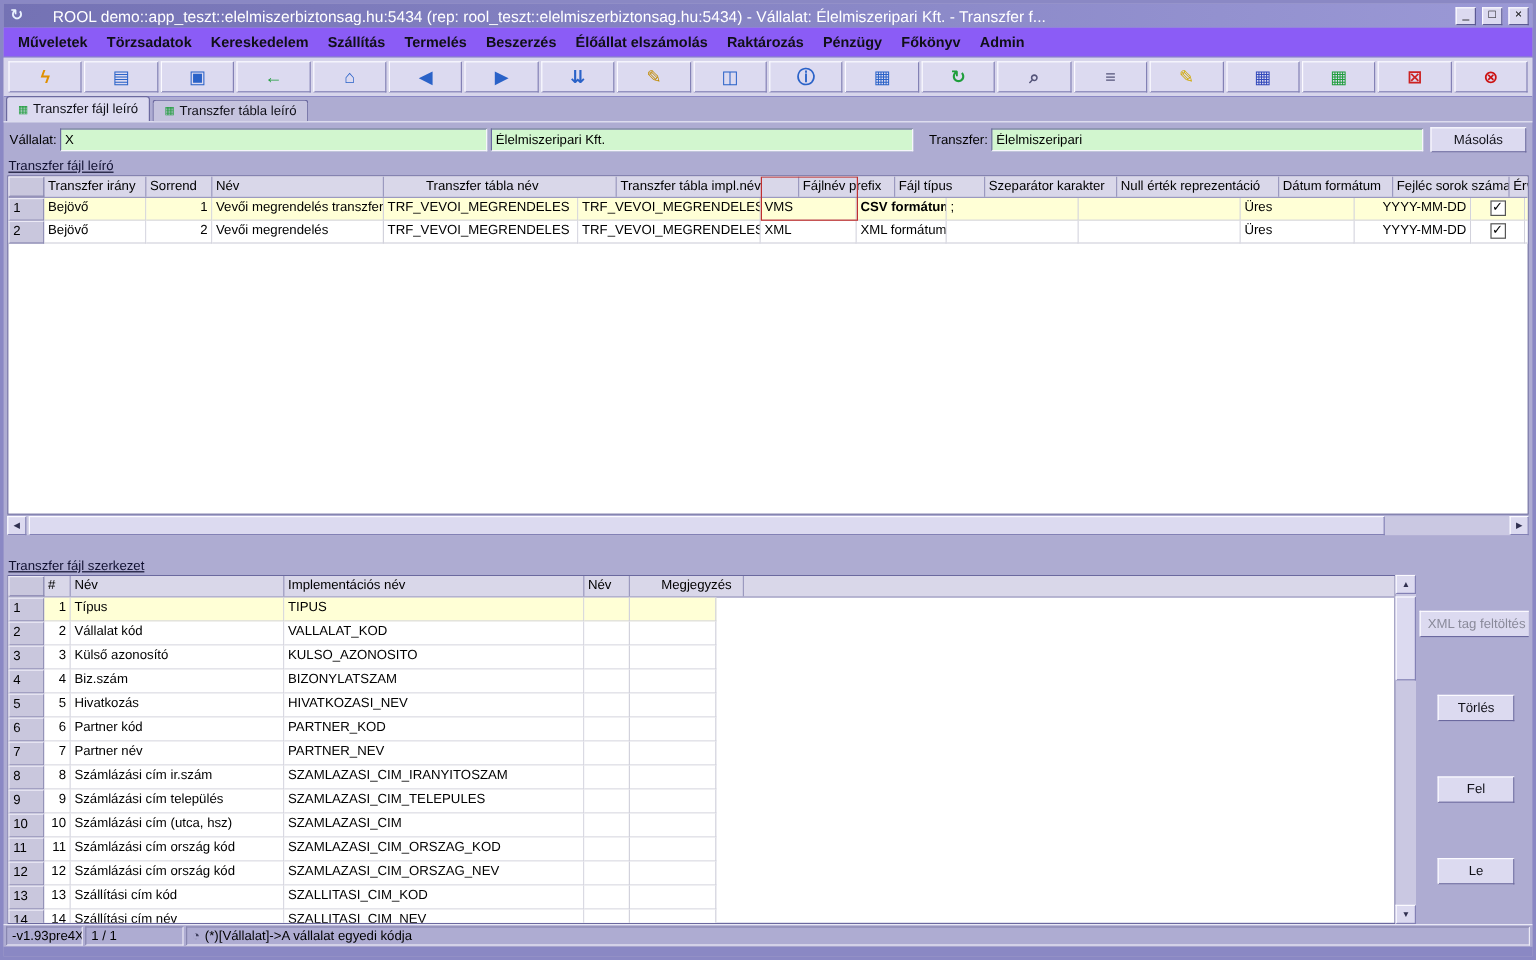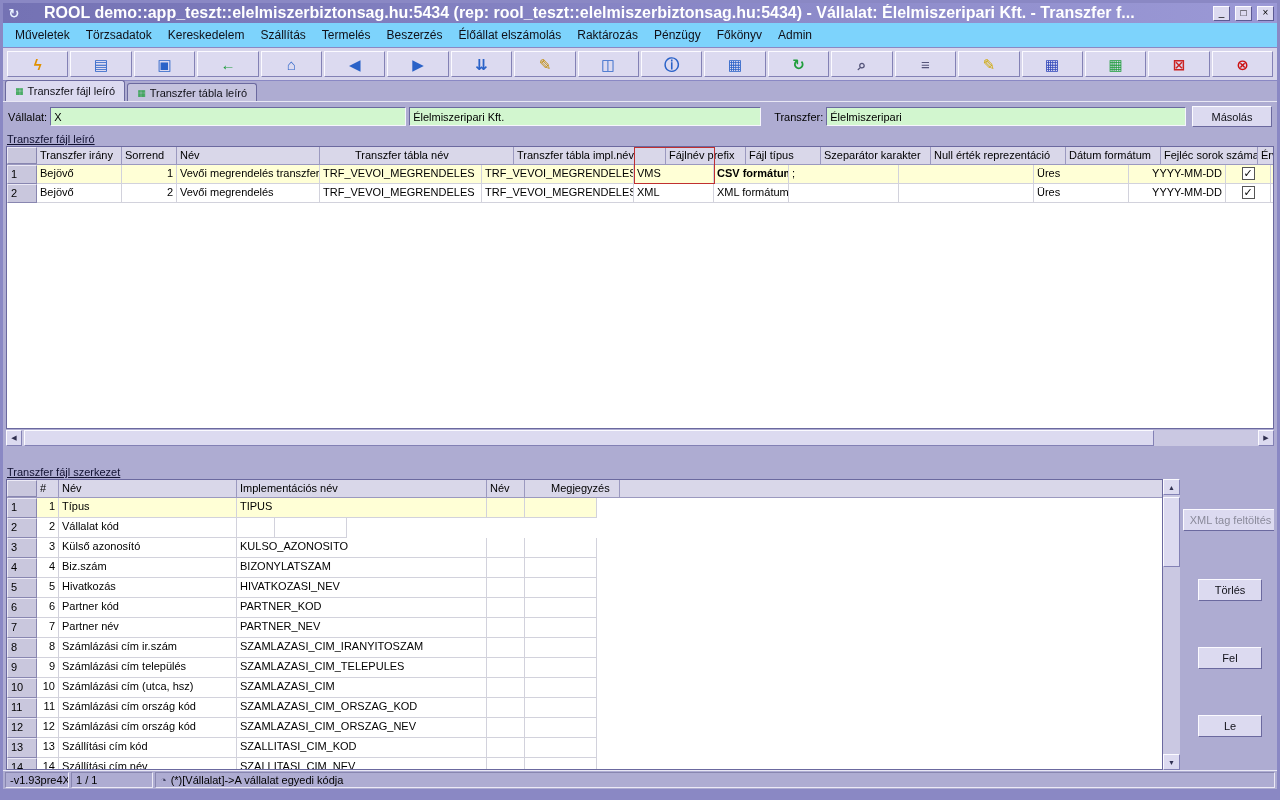--- a/index.html
+++ b/index.html
@@ -2,25 +2,25 @@
 <html><head>
 <meta charset="utf-8">
 <style>
   * { margin:0; padding:0; box-sizing:border-box; font-family:"Liberation Sans","DejaVu Sans",sans-serif; user-select:none; }
   html,body { width:1280px; height:800px; overflow:hidden; background:#8a88c4; }
   .window { width:1280px; height:800px; border:3px solid #8a88c4; background:#aeacd2; display:flex; flex-direction:column; }
 
   
   .titlebar { height:20px; background:linear-gradient(90deg,#7472b4,#9b99d6); display:flex; align-items:center; padding:0 3px; gap:4px; flex:0 0 auto; }
   .app-icon { color:#eaf2ff; font-weight:bold; font-size:13px; width:16px; text-align:center; }
-  .titlebar .title { color:#ffffff; font-weight:bold; font-size:16px; flex:1; white-space:nowrap; overflow:hidden;padding-left:18px; }
+  .titlebar .title { color:#ffffff; font-weight:normal; font-size:13px; flex:1; white-space:nowrap; overflow:hidden;padding-left:18px; }
   .winbtn { width:17px; height:15px; background:#dcdaf0; border:1px solid; border-color:#fbfaff #5c5a94 #5c5a94 #fbfaff; font-size:10px; line-height:12px; text-align:center; color:#000; margin-left:1px; }
 
   
-  .menubar { height:25px; background:#7dd3fc; border-bottom:1px solid #8a88c4; display:flex; align-items:center; padding-left:4px; flex:0 0 auto; }
+  .menubar { height:25px; background:#8b5cf6; border-bottom:1px solid #8a88c4; display:flex; align-items:center; padding-left:4px; flex:0 0 auto;font-weight:bold; }
   .menu-item { padding:4px 8px; font-size:12px; color:#101018; white-space:nowrap; }
 
   
   .toolbar { height:33px; background:#d7d5eb; border-bottom:1px solid #8a88c4; display:flex; padding:2px 3px; flex:0 0 auto; }
   .tbtn { flex:1; margin:1px; background:#dcdaf0; border:1px solid; border-color:#fbfaff #8381b5 #8381b5 #fbfaff; display:flex; align-items:center; justify-content:center; }
   .tglyph { font-size:15px; line-height:1; font-weight:bold; }
 
   
   .tabstrip { height:21px; background:#aeacd2; display:flex; align-items:flex-end; padding-left:2px; gap:2px; flex:0 0 auto; border-bottom:1px solid #e9e8f5; }
   .tab { height:18px; padding:2px 9px; background:#c5c3de; border:1px solid #6b699f; border-bottom:none; border-radius:3px 3px 0 0; display:flex; align-items:center; gap:4px; font-size:11px; color:#101018; }
@@ -274,20 +274,21 @@
           <div class="g-cell ra" style="width: 22px;">1</div>
           <div class="g-cell" style="width: 178px;">Típus</div>
           <div class="g-cell" style="width: 250px;">TIPUS</div>
           <div class="g-cell" style="width: 38px;"></div>
           <div class="g-cell" style="width: 72px;"></div>
         </div>
         <div class="grid-row t2 fit">
           <div class="gutter-cell" style="width: 30px;">2</div>
           <div class="g-cell ra" style="width: 22px;">2</div>
           <div class="g-cell" style="width: 178px;">Vállalat kód</div>
+          <div class="g-cell" style="width: 250px;">VALLALAT_KOD</div>
           <div class="g-cell" style="width: 38px;"></div>
           <div class="g-cell" style="width: 72px;"></div>
         </div>
         <div class="grid-row t2 fit">
           <div class="gutter-cell" style="width: 30px;">3</div>
           <div class="g-cell ra" style="width: 22px;">3</div>
           <div class="g-cell" style="width: 178px;">Külső azonosító</div>
           <div class="g-cell" style="width: 250px;">KULSO_AZONOSITO</div>
           <div class="g-cell" style="width: 38px;"></div>
           <div class="g-cell" style="width: 72px;"></div>

